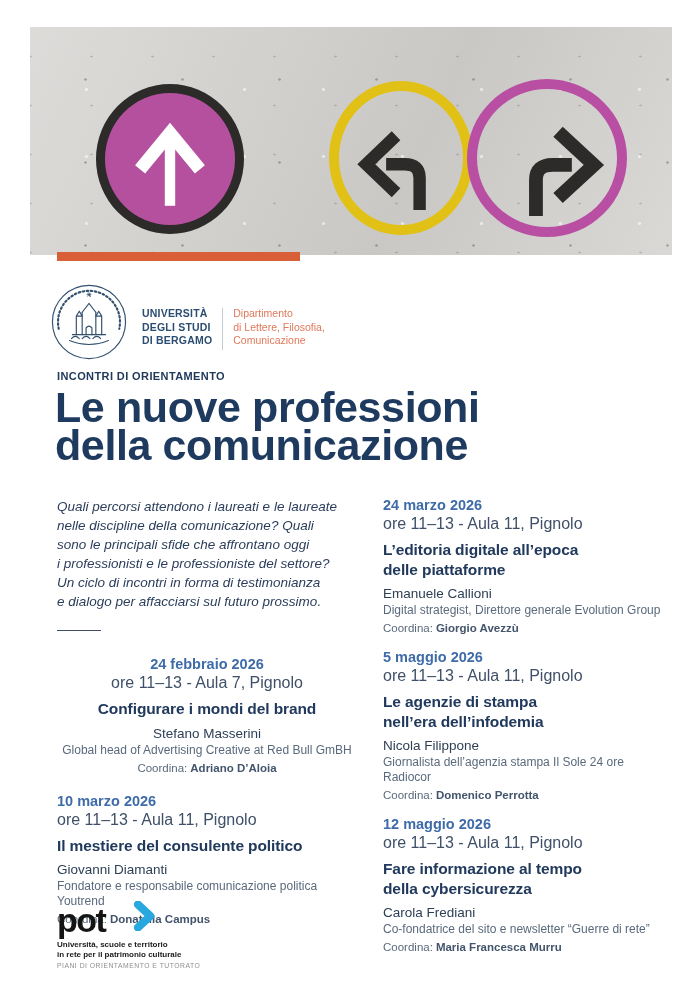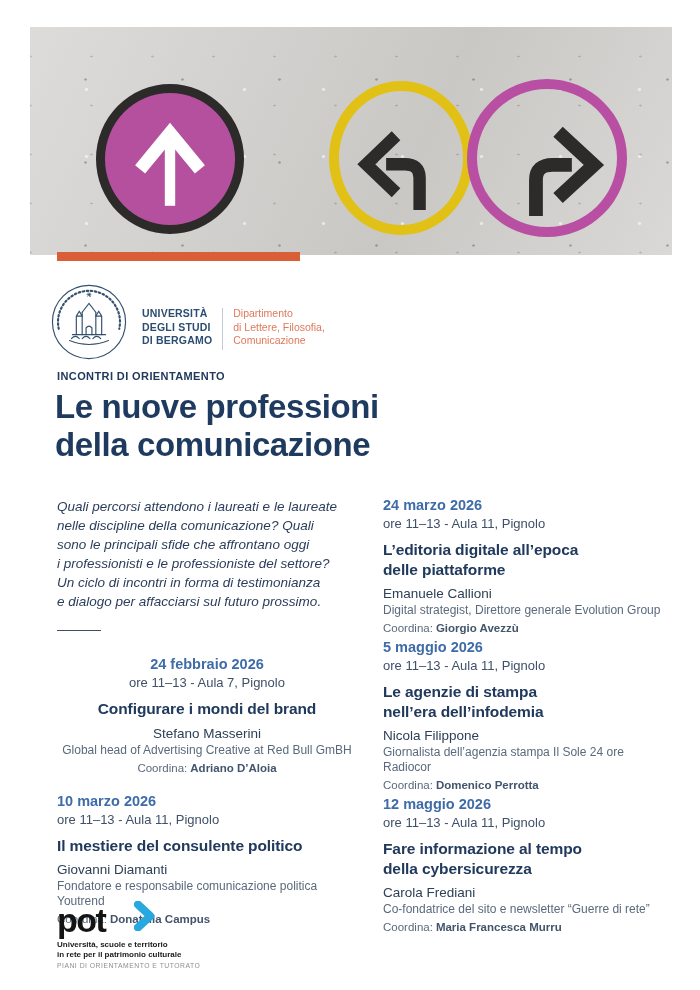--- a/index.html
+++ b/index.html
@@ -30,37 +30,37 @@
   .brand { position:absolute; left:50px; top:283px; display:flex; align-items:center; }
   .seal { width:78px; height:78px; }
   .brand-text { display:flex; margin-top:13px; margin-left:14px; }
   .univ { color:#2b4d71; font-weight:bold; font-size:10.5px; line-height:13.5px; letter-spacing:.2px; }
   .brand-sep { width:1px; background:#c3cad2; height:42px; margin:1px 10px 0 10px; }
   .dept { color:#e0795b; font-size:10.5px; line-height:13.5px; }
 
   
   .kicker { position:absolute; left:57px; top:370px; font-size:11px; letter-spacing:.4px;
             font-weight:600; color:#21395a; }
-  .title { position:absolute; left:55px; top:388px; font-size:33px; line-height:38px;
+  .title { position:absolute; left:55px; top:388px; font-size:43px; line-height:38px;
            font-weight:800; letter-spacing:-.4px; color:#1e3a5e; white-space:pre-line; }
 
   
   .cols { position:absolute; left:57px; top:497px; width:616px; display:flex; }
   .col-left { width:300px; }
   .col-right { width:290px; margin-left:26px; }
 
   .intro { font-style:italic; color:#2b3d5a; font-size:13.5px; line-height:19px; }
   .dash { width:44px; border-top:1.6px solid #3e4f66; margin-top:19px; }
 
   .event { margin-top:0; }
   .col-left .event-a { margin-top:25px;text-align:center; }
   .col-left .event-b { margin-top:17px; }
-  .col-right .event + .event { margin-top:3px; }
+  .col-right .event + .event { margin-top:13px; }
   .ev-date { color:#3f6ca8; font-weight:bold; font-size:14.5px; line-height:17px; }
-  .ev-time { color:#3f5068; font-size:13px; line-height:17px; margin-top:1px; }
+  .ev-time { color:#3f5068; font-size:16px; line-height:17px; margin-top:1px; }
   .ev-title { color:#20395c; font-weight:bold; font-size:15.5px; line-height:19.5px;
               margin-top:8px; white-space:pre-line; letter-spacing:-.1px; }
   .ev-speaker { color:#2e4056; font-size:13.5px; line-height:16px; margin-top:7px; font-weight:500; }
   .ev-role { color:#5a6a7c; font-size:12px; line-height:15px; margin-top:1px; }
   .ev-coord { color:#5a6a7c; font-size:11.5px; line-height:15px; margin-top:3px; }
   .coord-name { color:#43556c; font-weight:bold; margin-left:3px; }
 
   
   .footer { position:absolute; left:57px; top:903px; width:616px; display:flex; }
   .pot { width:326px; }

